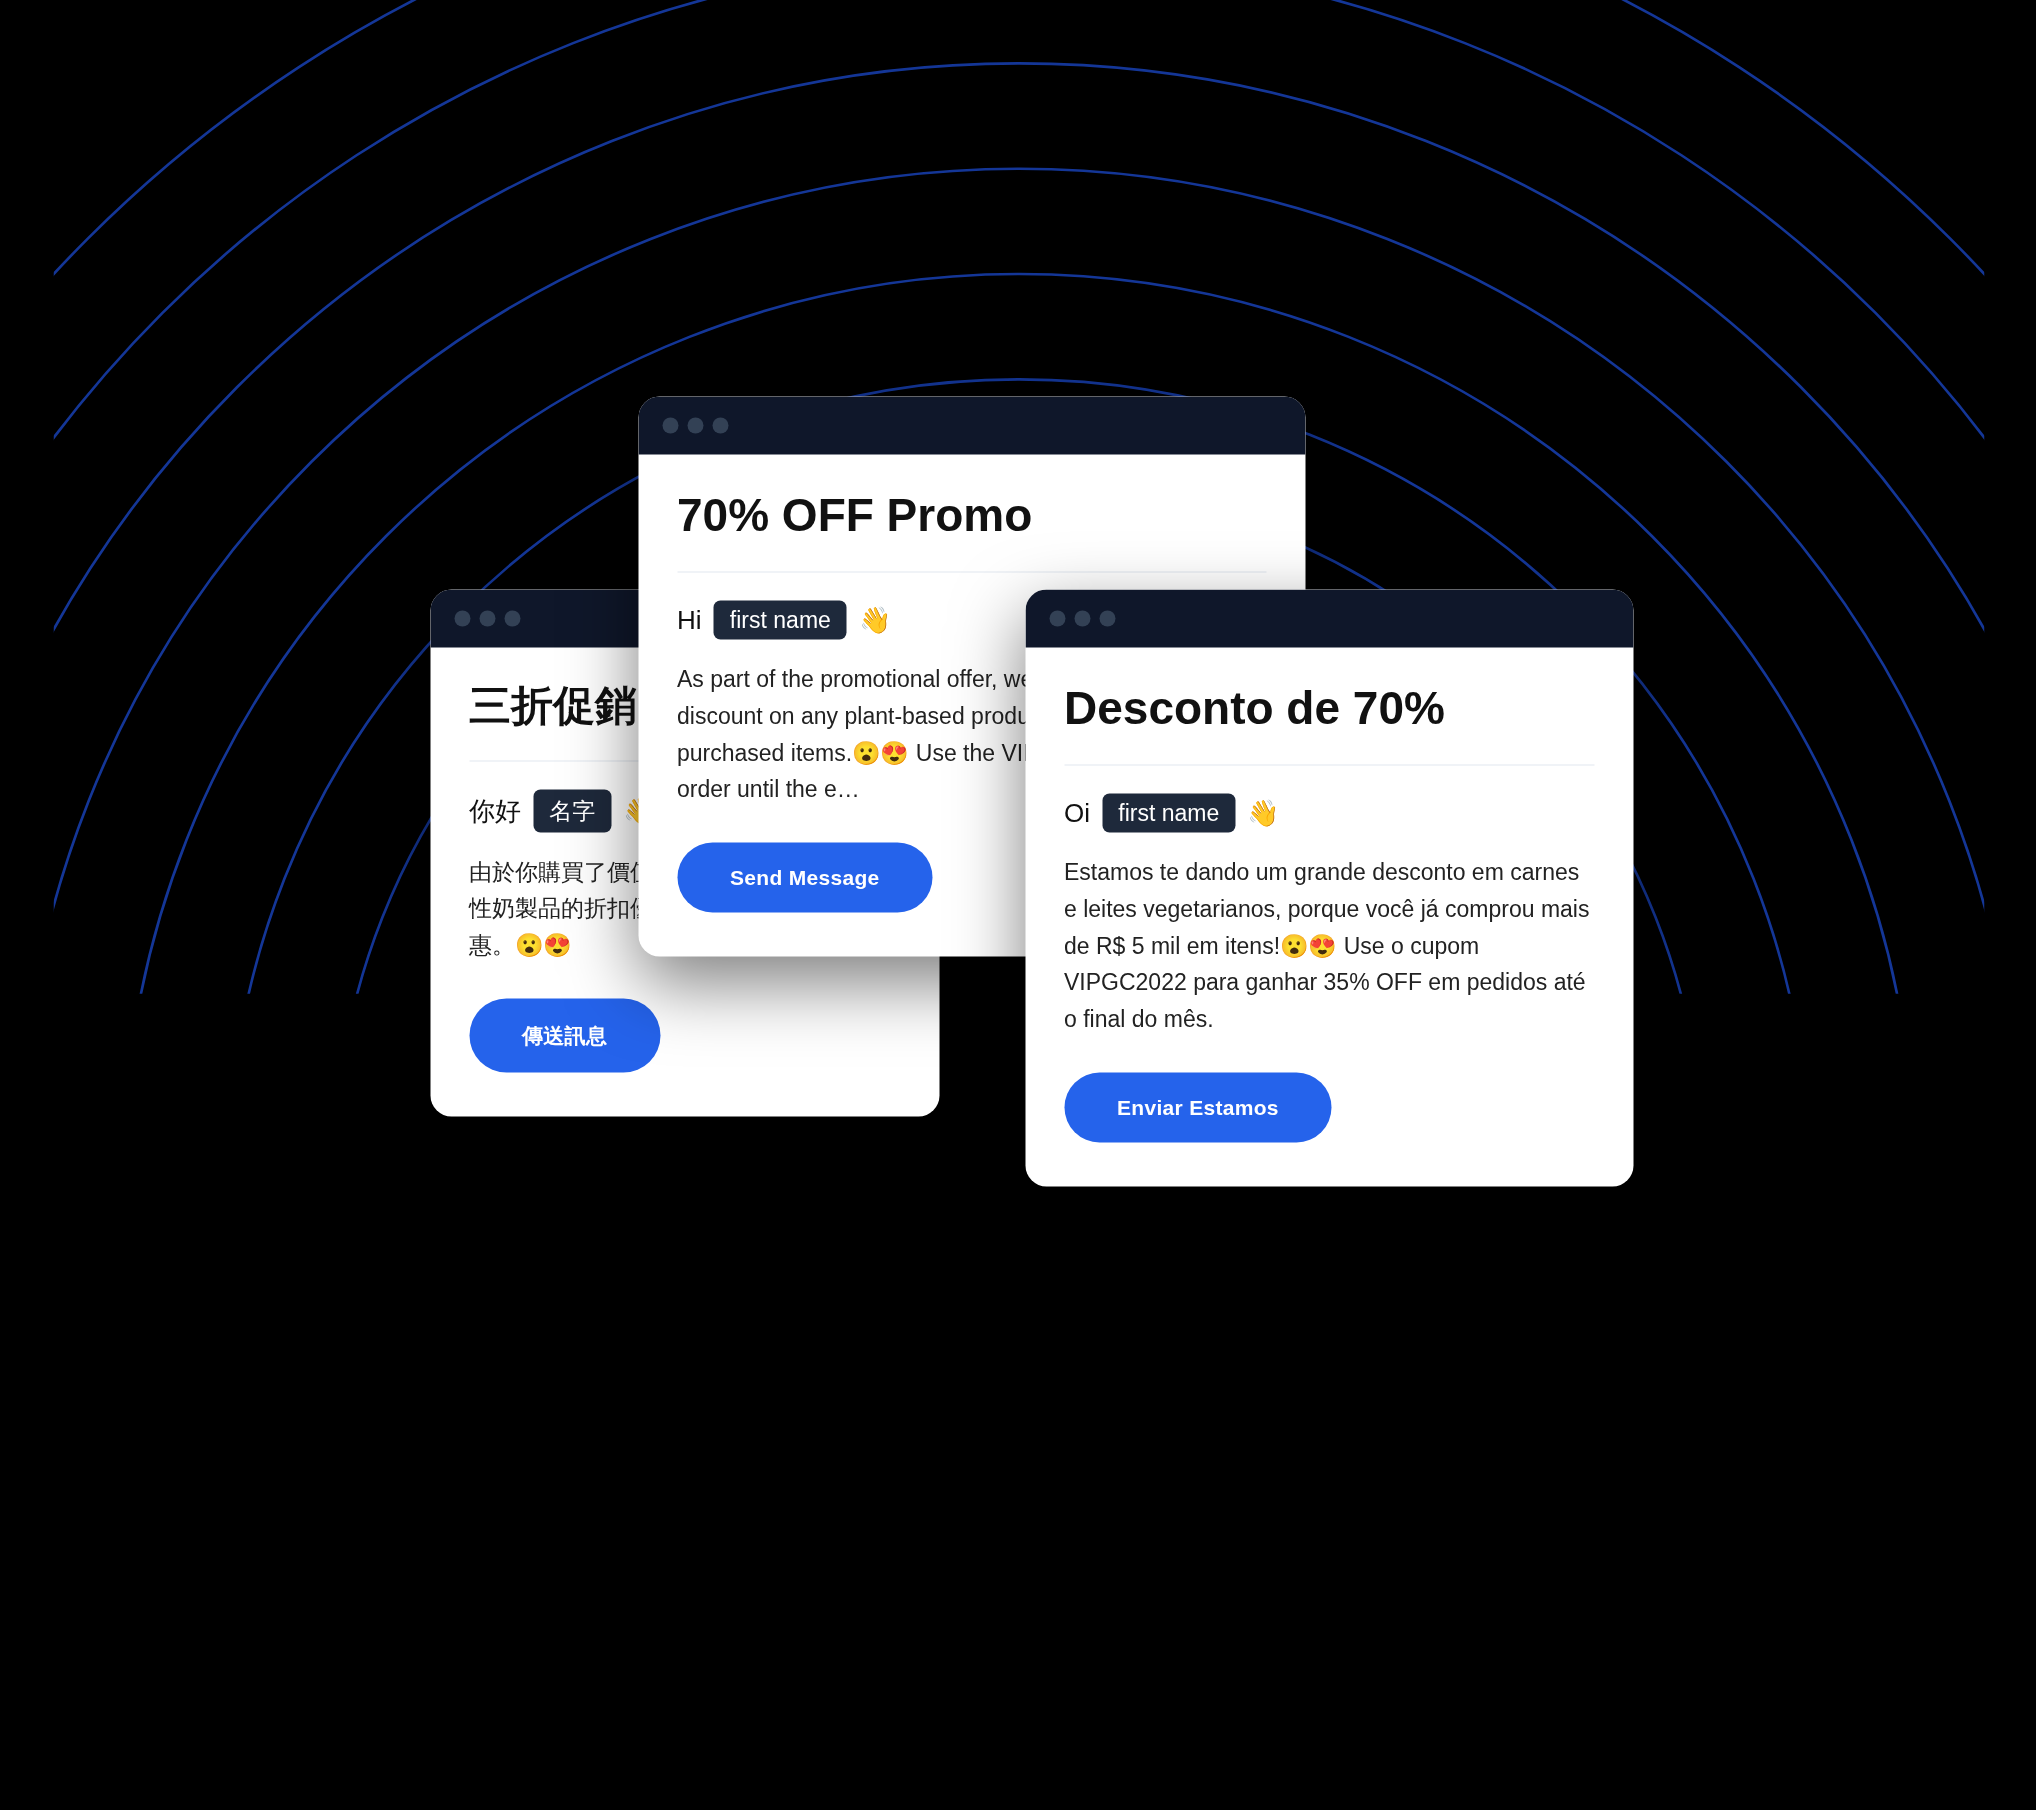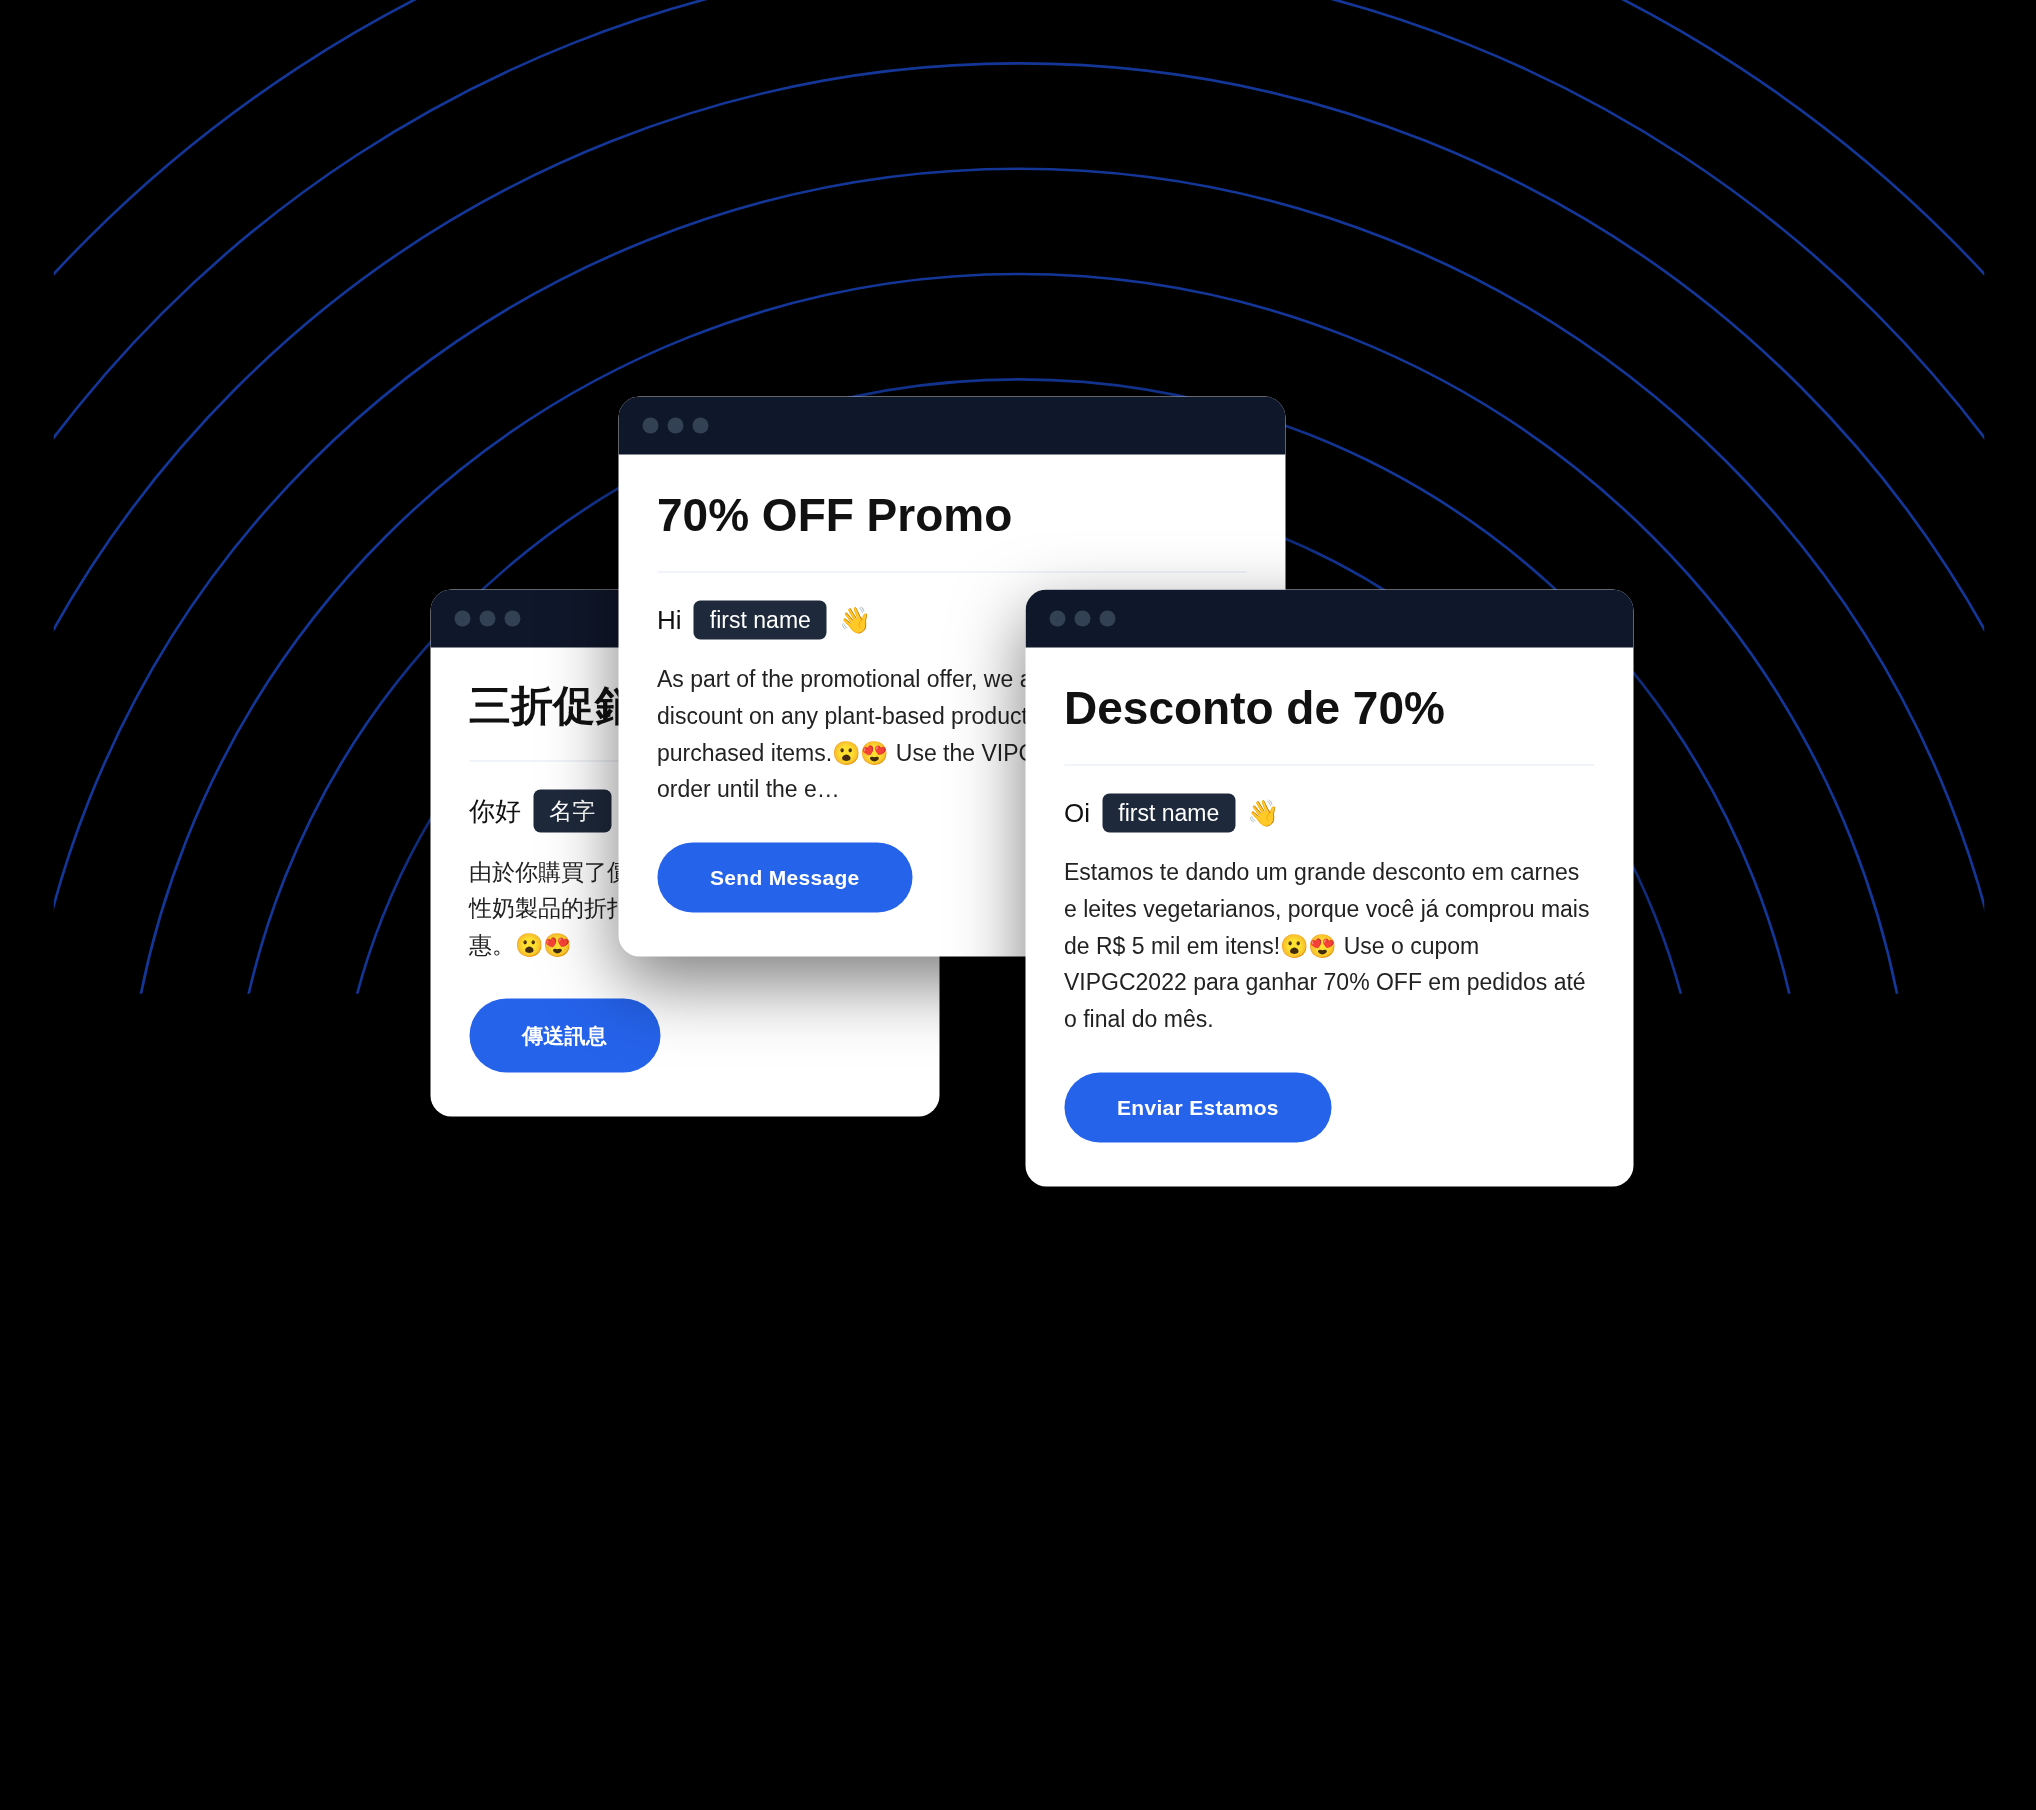--- a/index.html
+++ b/index.html
@@ -128,21 +128,21 @@
       z-index: 1;
     }
 
     .card-1 .card-title {
       font-size: 42px;
     }
 
     
     .card-2 {
       width: 667px;
-      left: 214px;
+      left: 234px;
       top: 105px;
       z-index: 2;
     }
 
     
     .card-3 {
       width: 608px;
       right: 0px;
       top: 298px;
       z-index: 3;
@@ -228,19 +228,19 @@
       <div class="dot"></div>
     </div>
     <div class="card-body">
       <div class="card-title">Desconto de 70%</div>
       <div class="divider"></div>
       <div class="greeting-row">
         <span class="greeting-text">Oi</span>
         <span class="name-badge">first name</span>
         <span class="wave-emoji">👋</span>
       </div>
-      <p class="card-description">Estamos te dando um grande desconto em carnes e leites vegetarianos, porque você já comprou mais de R$ 5 mil em itens!😮😍 Use o cupom VIPGC2022 para ganhar 70% OFF em pedidos até o final do mês.</p>
+      <p class="card-description">Estamos te dando um grande desconto em carnes e leites vegetarianos, porque você já comprou mais de R$ 5 mil em itens!😮😍 Use o cupom VIPGC2022 para ganhar 35% OFF em pedidos até o final do mês.</p>
       <button class="send-button">Enviar Estamos</button>
     </div>
   </div>
 
 </div>
 
 
 </body></html>

